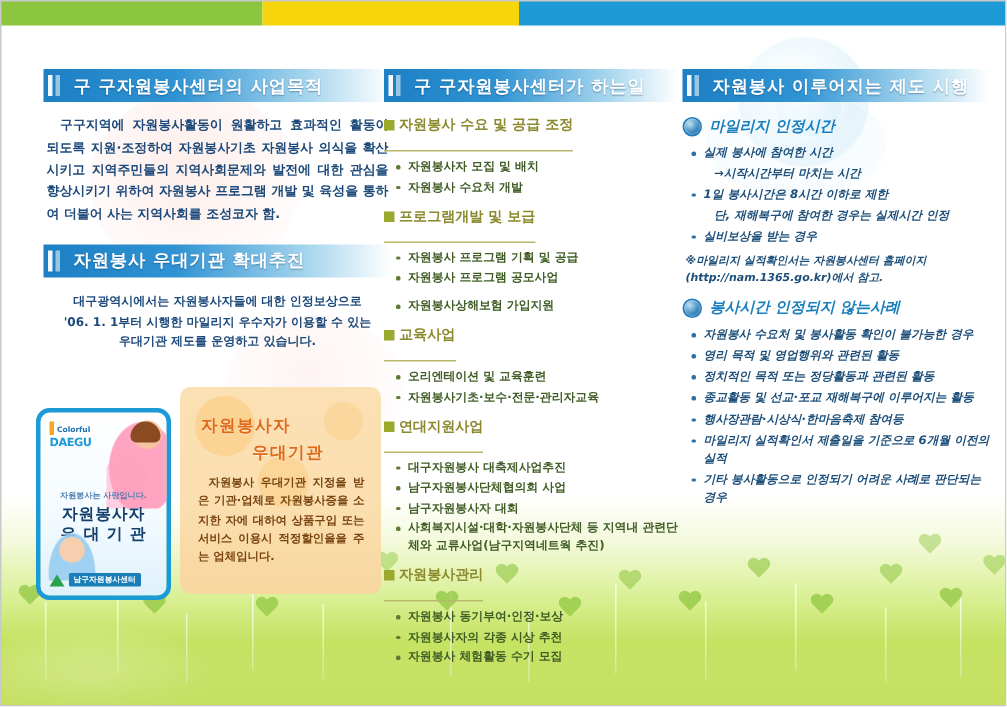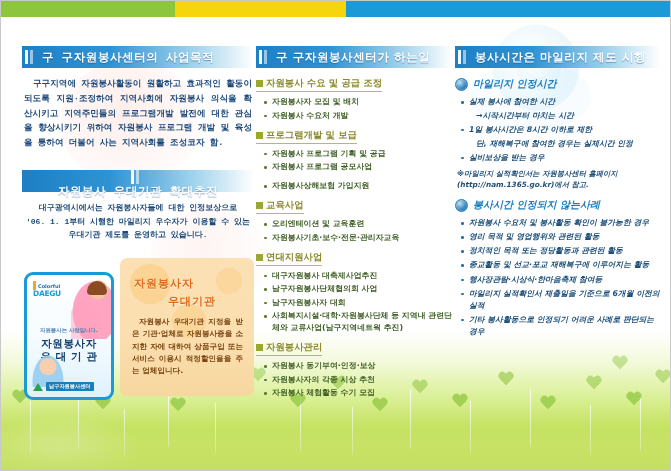--- a/index.html
+++ b/index.html
@@ -55,21 +55,21 @@
     background:radial-gradient(circle at 40% 35%, rgba(255,255,255,.92), rgba(214,238,250,.55) 60%, rgba(190,226,245,.25) 100%);
     border:1px solid rgba(255,255,255,.7);
   }
   .wm-blob{
     position:absolute;border-radius:50%;
     background:radial-gradient(circle at 45% 40%, rgba(250,214,206,.75), rgba(250,214,206,.18) 70%, transparent 100%);
   }
 
   
   .col{position:absolute;top:46px;}
-  .col1{left:22px;width:232px;font-family:Liberation Mono, monospace;}
+  .col1{left:29px;width:232px;}
   .col2{left:256px;width:196px;}
   .col3{left:455px;width:205px;}
 
   
   .hdr{
     position:relative;height:22px;margin-bottom:9px;
     background:linear-gradient(90deg,#1d7fc4 0%,#2f93d3 38%,#a7d6ee 76%,rgba(255,255,255,0) 100%);
     display:flex;align-items:center;
   }
   .hdr .bars{display:flex;gap:2px;margin-left:3px;margin-right:9px;}
@@ -89,21 +89,21 @@
   .para2{
     font-size:8px;line-height:1.7;color:#1d4a7a;text-align:center;
     margin:0;font-weight:bold;
   }
 
   
   .grp{margin-bottom:7px;}
   .grp-title{
     display:flex;align-items:center;gap:3px;
     font-size:9.4px;font-weight:bold;color:#8c8a2e;
-    border-bottom:1px solid #b9b76a;padding-bottom:1px;margin-bottom:4px;
+    border-bottom:1px solid #b9b76a;padding-bottom:10px;margin-bottom:4px;
     width:fit-content;
   }
   .grp-title .sq{width:7px;height:7px;background:#9aa82e;display:inline-block;flex:none;}
   .bul{
     position:relative;font-size:7.9px;line-height:1.52;color:#3f5d25;
     padding-left:10px;margin:0 0 1.5px 6px;font-weight:bold;
   }
   .bul:before{
     content:"";position:absolute;left:2px;top:5px;width:2.5px;height:2.5px;
     background:#5f7a33;border-radius:50%;
@@ -275,23 +275,23 @@
   <div class="col col1">
 
     <div class="hdr">
       <span class="bars">
           <i></i>
           <i class="b2"></i>
         </span>
       <span class="hdr-txt">구 구자원봉사센터의 사업목적</span>
     </div>
 
-    <p class="para">구구지역에 자원봉사활동이 원활하고 효과적인 활동이 되도록 지원·조정하여 지역사회에 자원봉사 의식을 확산시키고 지역주민들의 프로그램개발 발전에 대한 관심을 향상시키기 위하여 자원봉사 프로그램 개발 및 육성을 통하여 더불어 사는 지역사회를 조성코자 함.</p>
-
-    <div class="hdr" style="margin-top:19px;flex-direction:column;">
+    <p class="para">구구지역에 자원봉사활동이 원활하고 효과적인 활동이 되도록 지원·조정하여 자원봉사기초 자원봉사 의식을 확산시키고 지역주민들의 지역사회문제와 발전에 대한 관심을 향상시키기 위하여 자원봉사 프로그램 개발 및 육성을 통하여 더불어 사는 지역사회를 조성코자 함.</p>
+
+    <div class="hdr" style="margin-top:12px;">
       <span class="bars">
           <i></i>
           <i class="b2"></i>
         </span>
       <span class="hdr-txt">자원봉사 우대기관 확대추진</span>
     </div>
 
     <p class="para2">대구광역시에서는 자원봉사자들에 대한 인정보상으로</p>
     <p class="para2">'06. 1. 1부터 시행한 마일리지 우수자가 이용할 수 있는</p>
     <p class="para2">우대기관 제도를 운영하고 있습니다.</p>
@@ -386,21 +386,21 @@
         </div>
       </div>
   </div>
 
   <div class="col col3">
     <div class="hdr">
       <span class="bars">
           <i></i>
           <i class="b2"></i>
         </span>
-      <span class="hdr-txt">봉사시간은 마일리지 제도 시행</span>
+      <span class="hdr-txt">자원봉사 이루어지는 제도 시행</span>
     </div>
     <div id="col3-groups">
         <div class="rgrp">
           <div class="rgrp-title">
             <span class="dot-ico"></span>
             <span>마일리지 인정시간</span>
           </div>
           <p class="rbul">실제 봉사에 참여한 시간</p>
           <p class="rsub">→시작시간부터 마치는 시간</p>
           <p class="rbul">1일 봉사시간은 8시간 이하로 제한</p>

